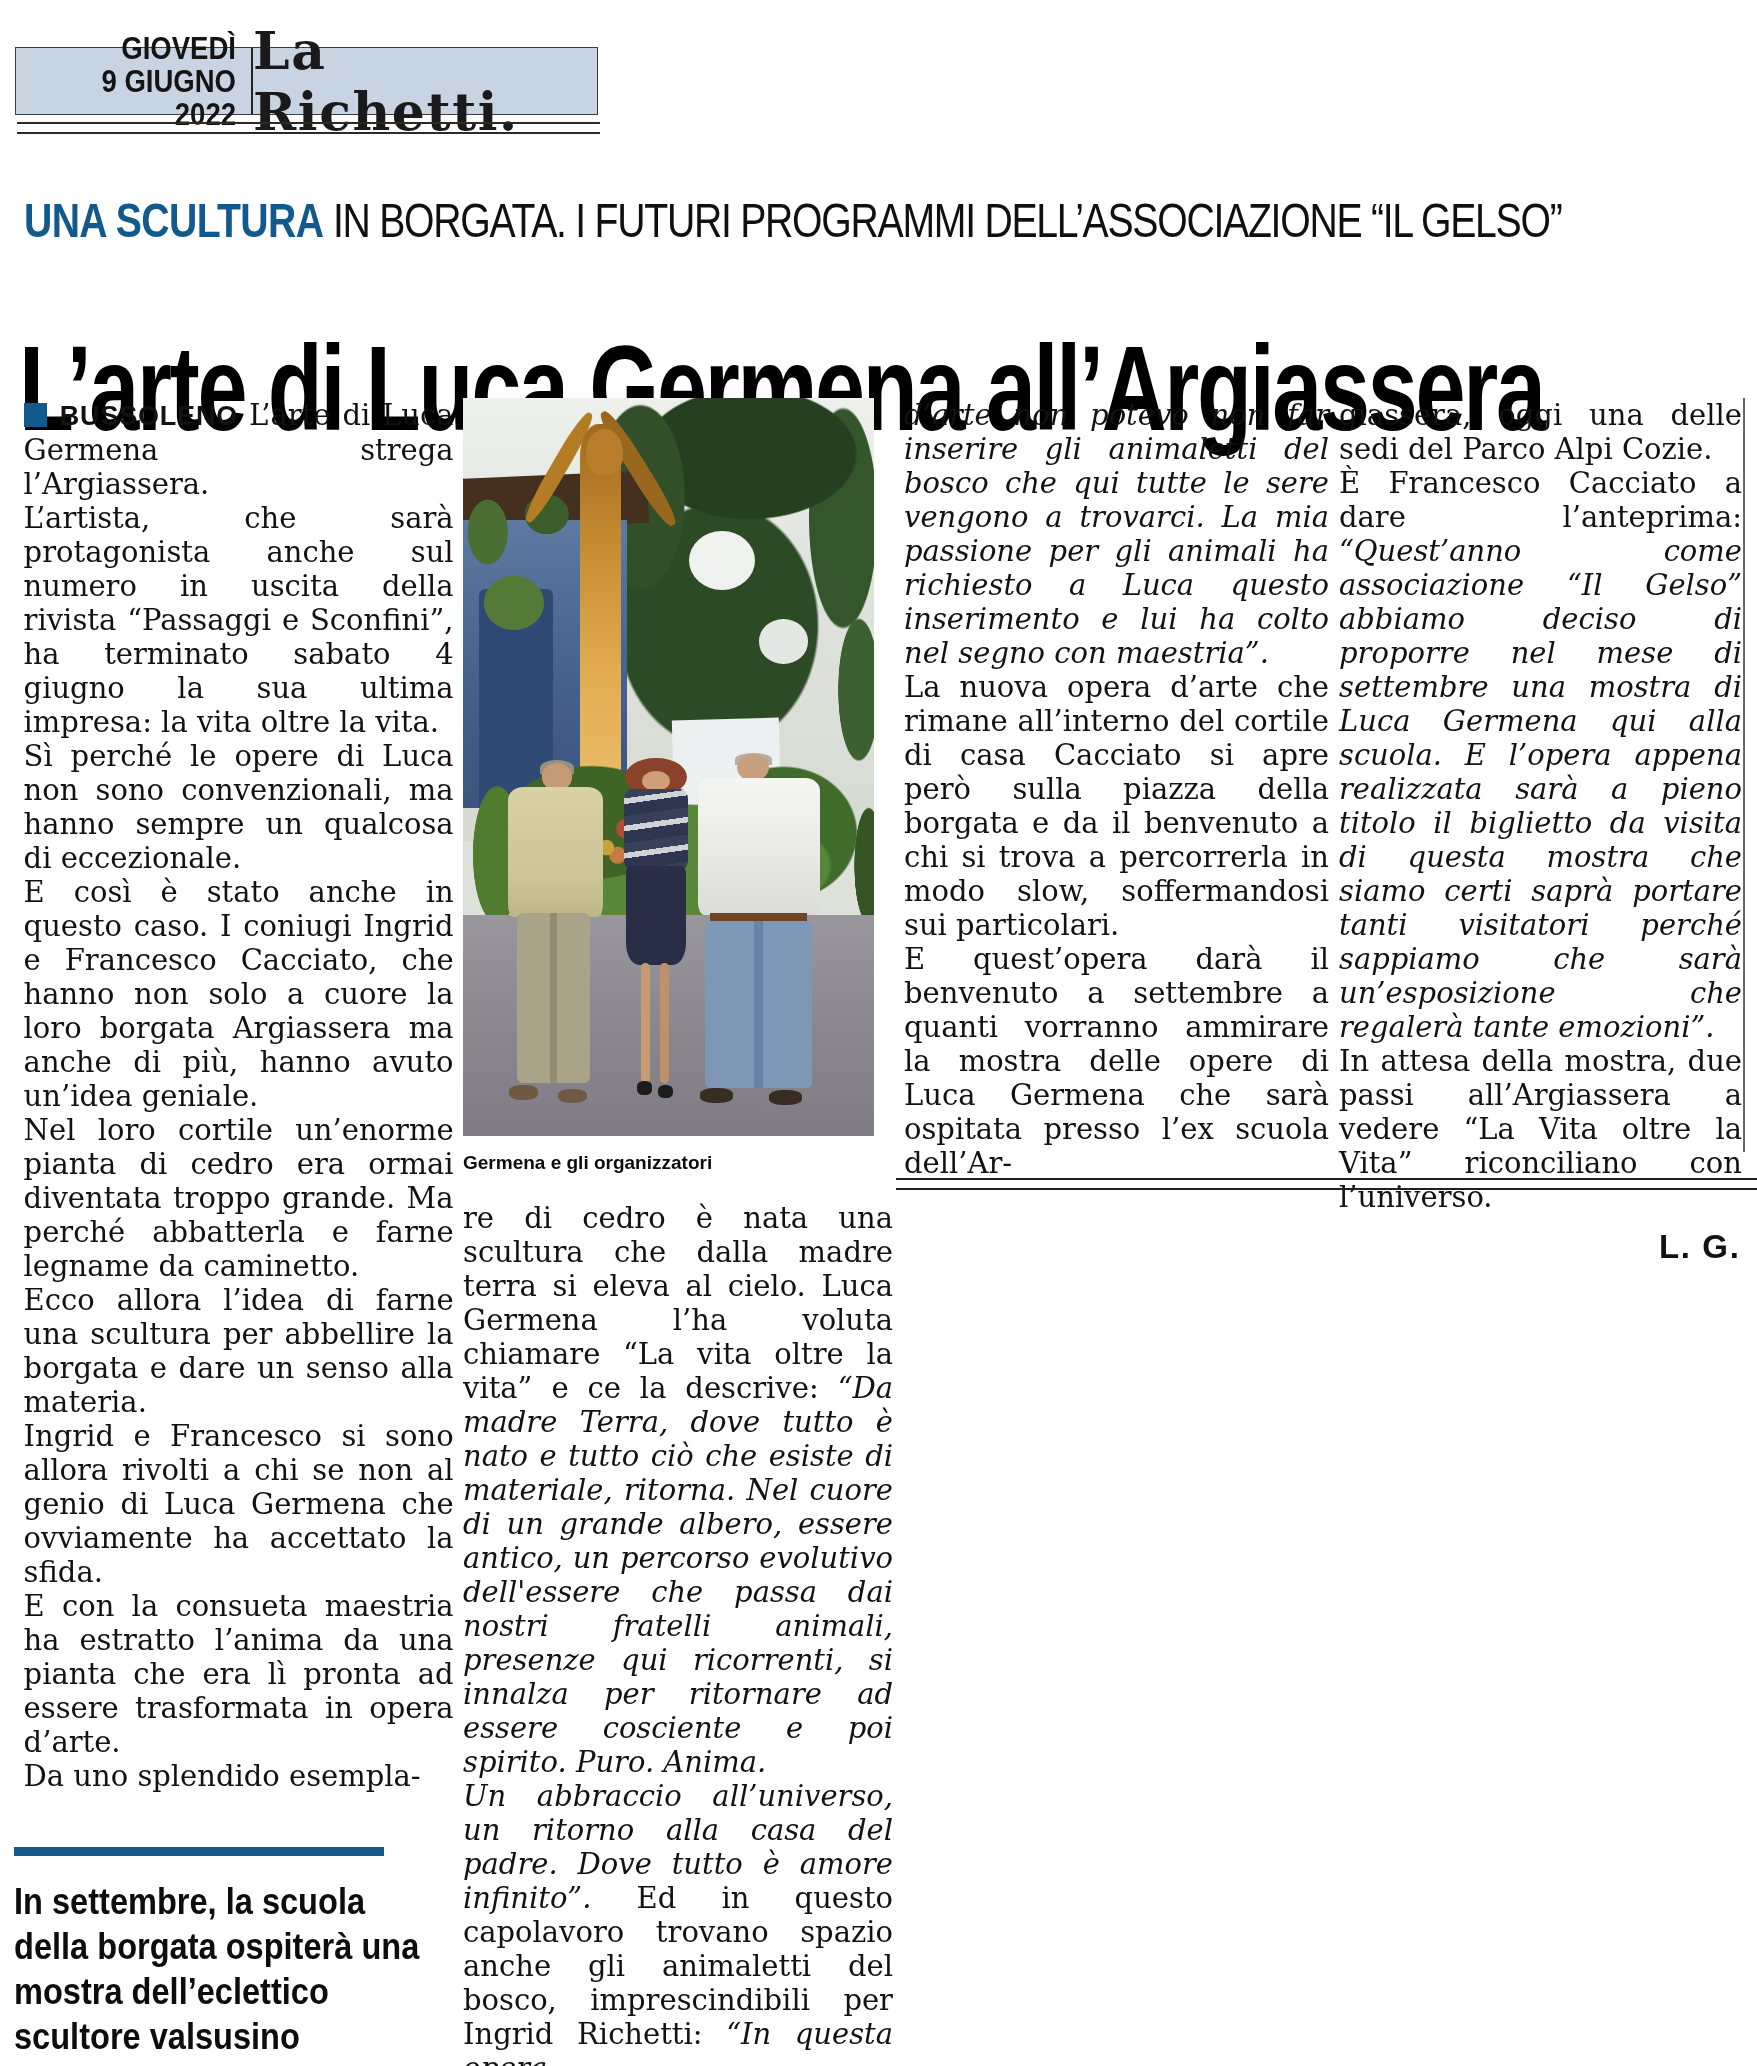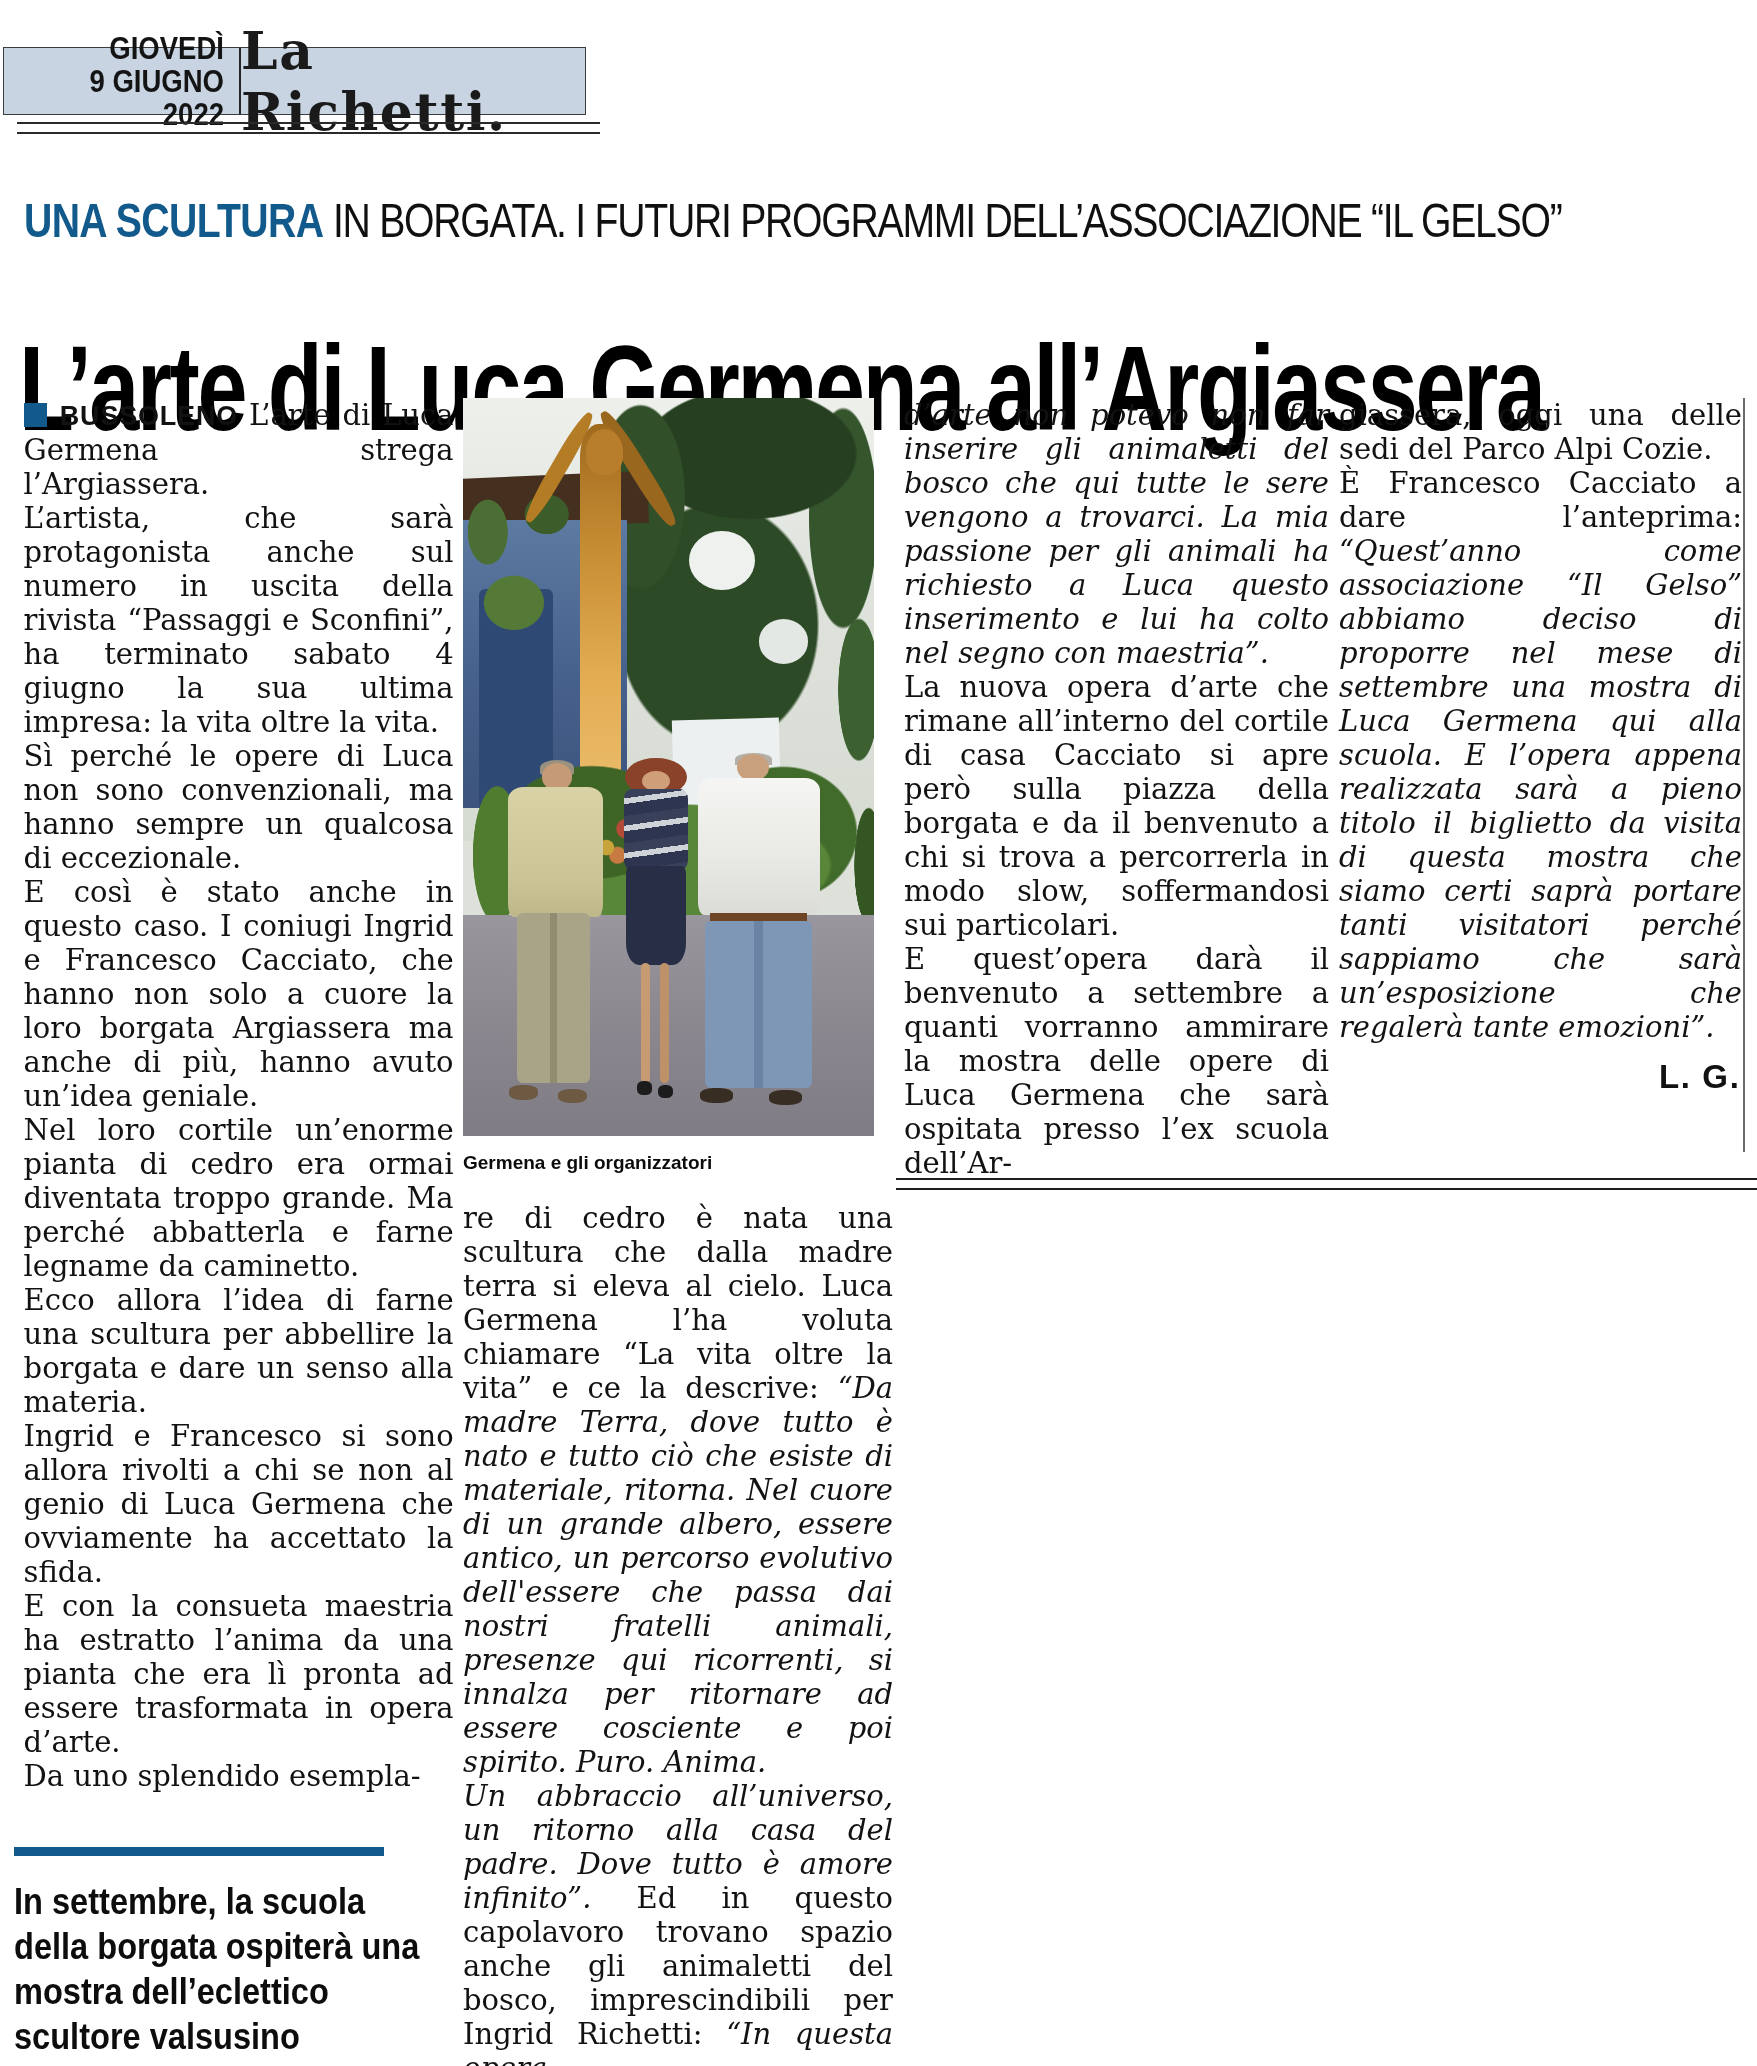--- a/index.html
+++ b/index.html
@@ -1,20 +1,20 @@
 <!DOCTYPE html>
 <html lang="it" style="font-size:12.6px"><head>
 <meta charset="utf-8">
 <style>
   html,body{margin:0;padding:0;background:#ffffff;}
   #page{position:relative;width:1757px;height:2066px;background:#ffffff;overflow:hidden;
         font-family:"DejaVu Serif",serif;color:#121212;}
 
   
-  .masthead-box{position:absolute;left:3px;top:47px;width:583px;height:68px;
+  .masthead-box{position:absolute;left:15px;top:47px;width:583px;height:68px;
                 background:#c8d4e2;border:1.6px solid #3c3c3c;box-sizing:border-box;}
   .mast-date{position:absolute;left:0;top:50%;transform:translateY(-50%) scaleX(.86);
              transform-origin:100% 50%;width:220px;text-align:right;
              font-family:"Liberation Sans",sans-serif;font-weight:700;
              font-size:32px;line-height:33px;color:#141414;}
   .mast-divider{position:absolute;left:235px;top:0;width:2.4px;height:100%;background:#242424;}
   .mast-logo{position:absolute;left:237px;right:0;top:0;bottom:0;display:flex;
              align-items:center;justify-content:center;
              font-family:"DejaVu Serif",serif;font-weight:700;font-size:52px;
              letter-spacing:1.6px;color:#1a1a1a;}
@@ -232,20 +232,21 @@
   <div id="col3" class="col">
       <p class="para"><span class="it">d’arte non potevo non far inserire gli animaletti del bosco che qui tutte le sere vengono a trovarci. La mia passione per gli animali ha richiesto a Luca questo inserimento e lui ha colto nel segno con maestria”.</span></p>
       <p class="para"><span>La nuova opera d’arte che rimane all’interno del cortile di casa Cacciato si apre però sulla piazza della borgata e da il benvenuto a chi si trova a percorrerla in modo slow, soffermandosi sui particolari.</span></p>
       <p class="para"><span>E quest’opera darà il benvenuto a settembre a quanti vorranno ammirare la mostra delle opere di Luca Germena che sarà ospitata presso l’ex scuola dell’Ar-</span></p>
     </div>
 
   <div id="col4" class="col">
     <div>
         <p class="para"><span>giassera, oggi una delle sedi del Parco Alpi Cozie.</span></p>
         <p class="para"><span>È Francesco Cacciato a dare l’anteprima: </span><span class="it">“Quest’anno come associazione “Il Gelso” abbiamo deciso di proporre nel mese di settembre una mostra di Luca Germena qui alla scuola. E l’opera appena realizzata sarà a pieno titolo il biglietto da visita di questa mostra che siamo certi saprà portare tanti visitatori perché sappiamo che sarà un’esposizione che regalerà tante emozioni”.</span></p>
+        <p class="para"><span>In attesa della mostra, due passi all’Argiassera a vedere “La Vita oltre la Vita” riconciliano con l’universo.</span></p>
       </div>
     <div class="byline">L. G.</div>
   </div>
 
   <div class="pull-quote">
     <div class="pq-bar"></div>
     <div class="pq-text">In settembre, la scuola della borgata ospiterà una mostra dell’eclettico scultore valsusino</div>
   </div>
 
   <div class="vrule"></div>

